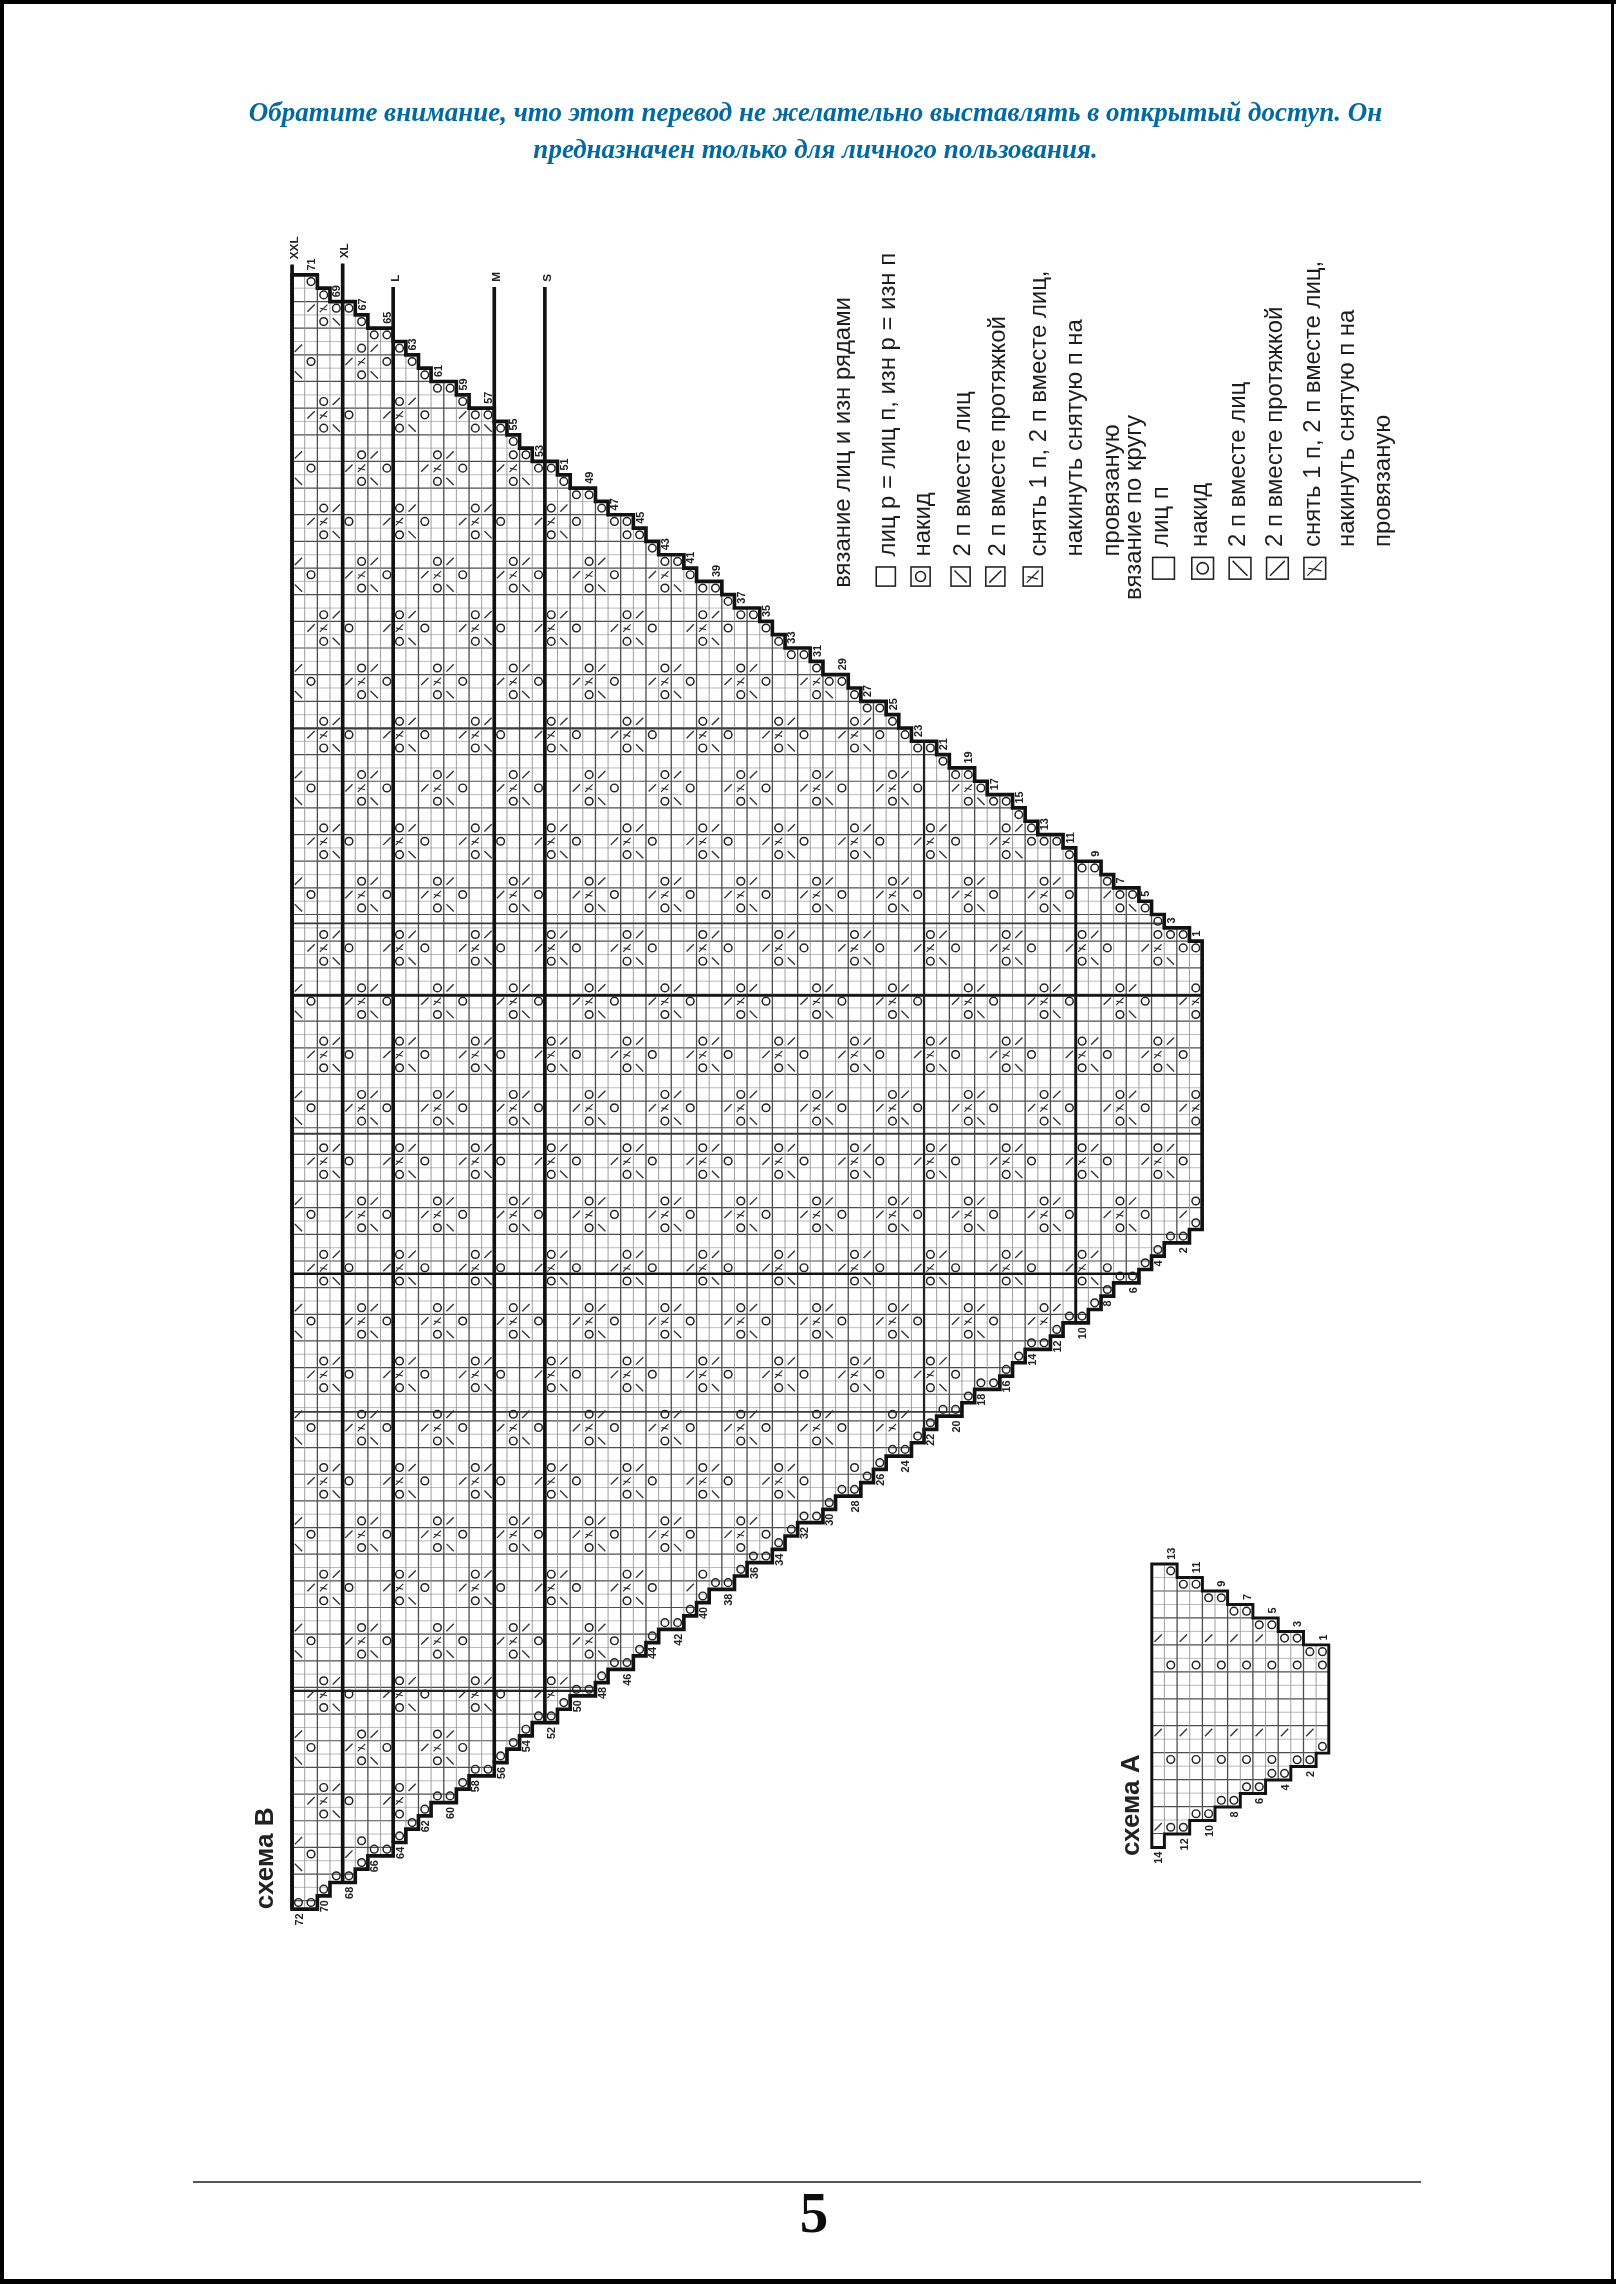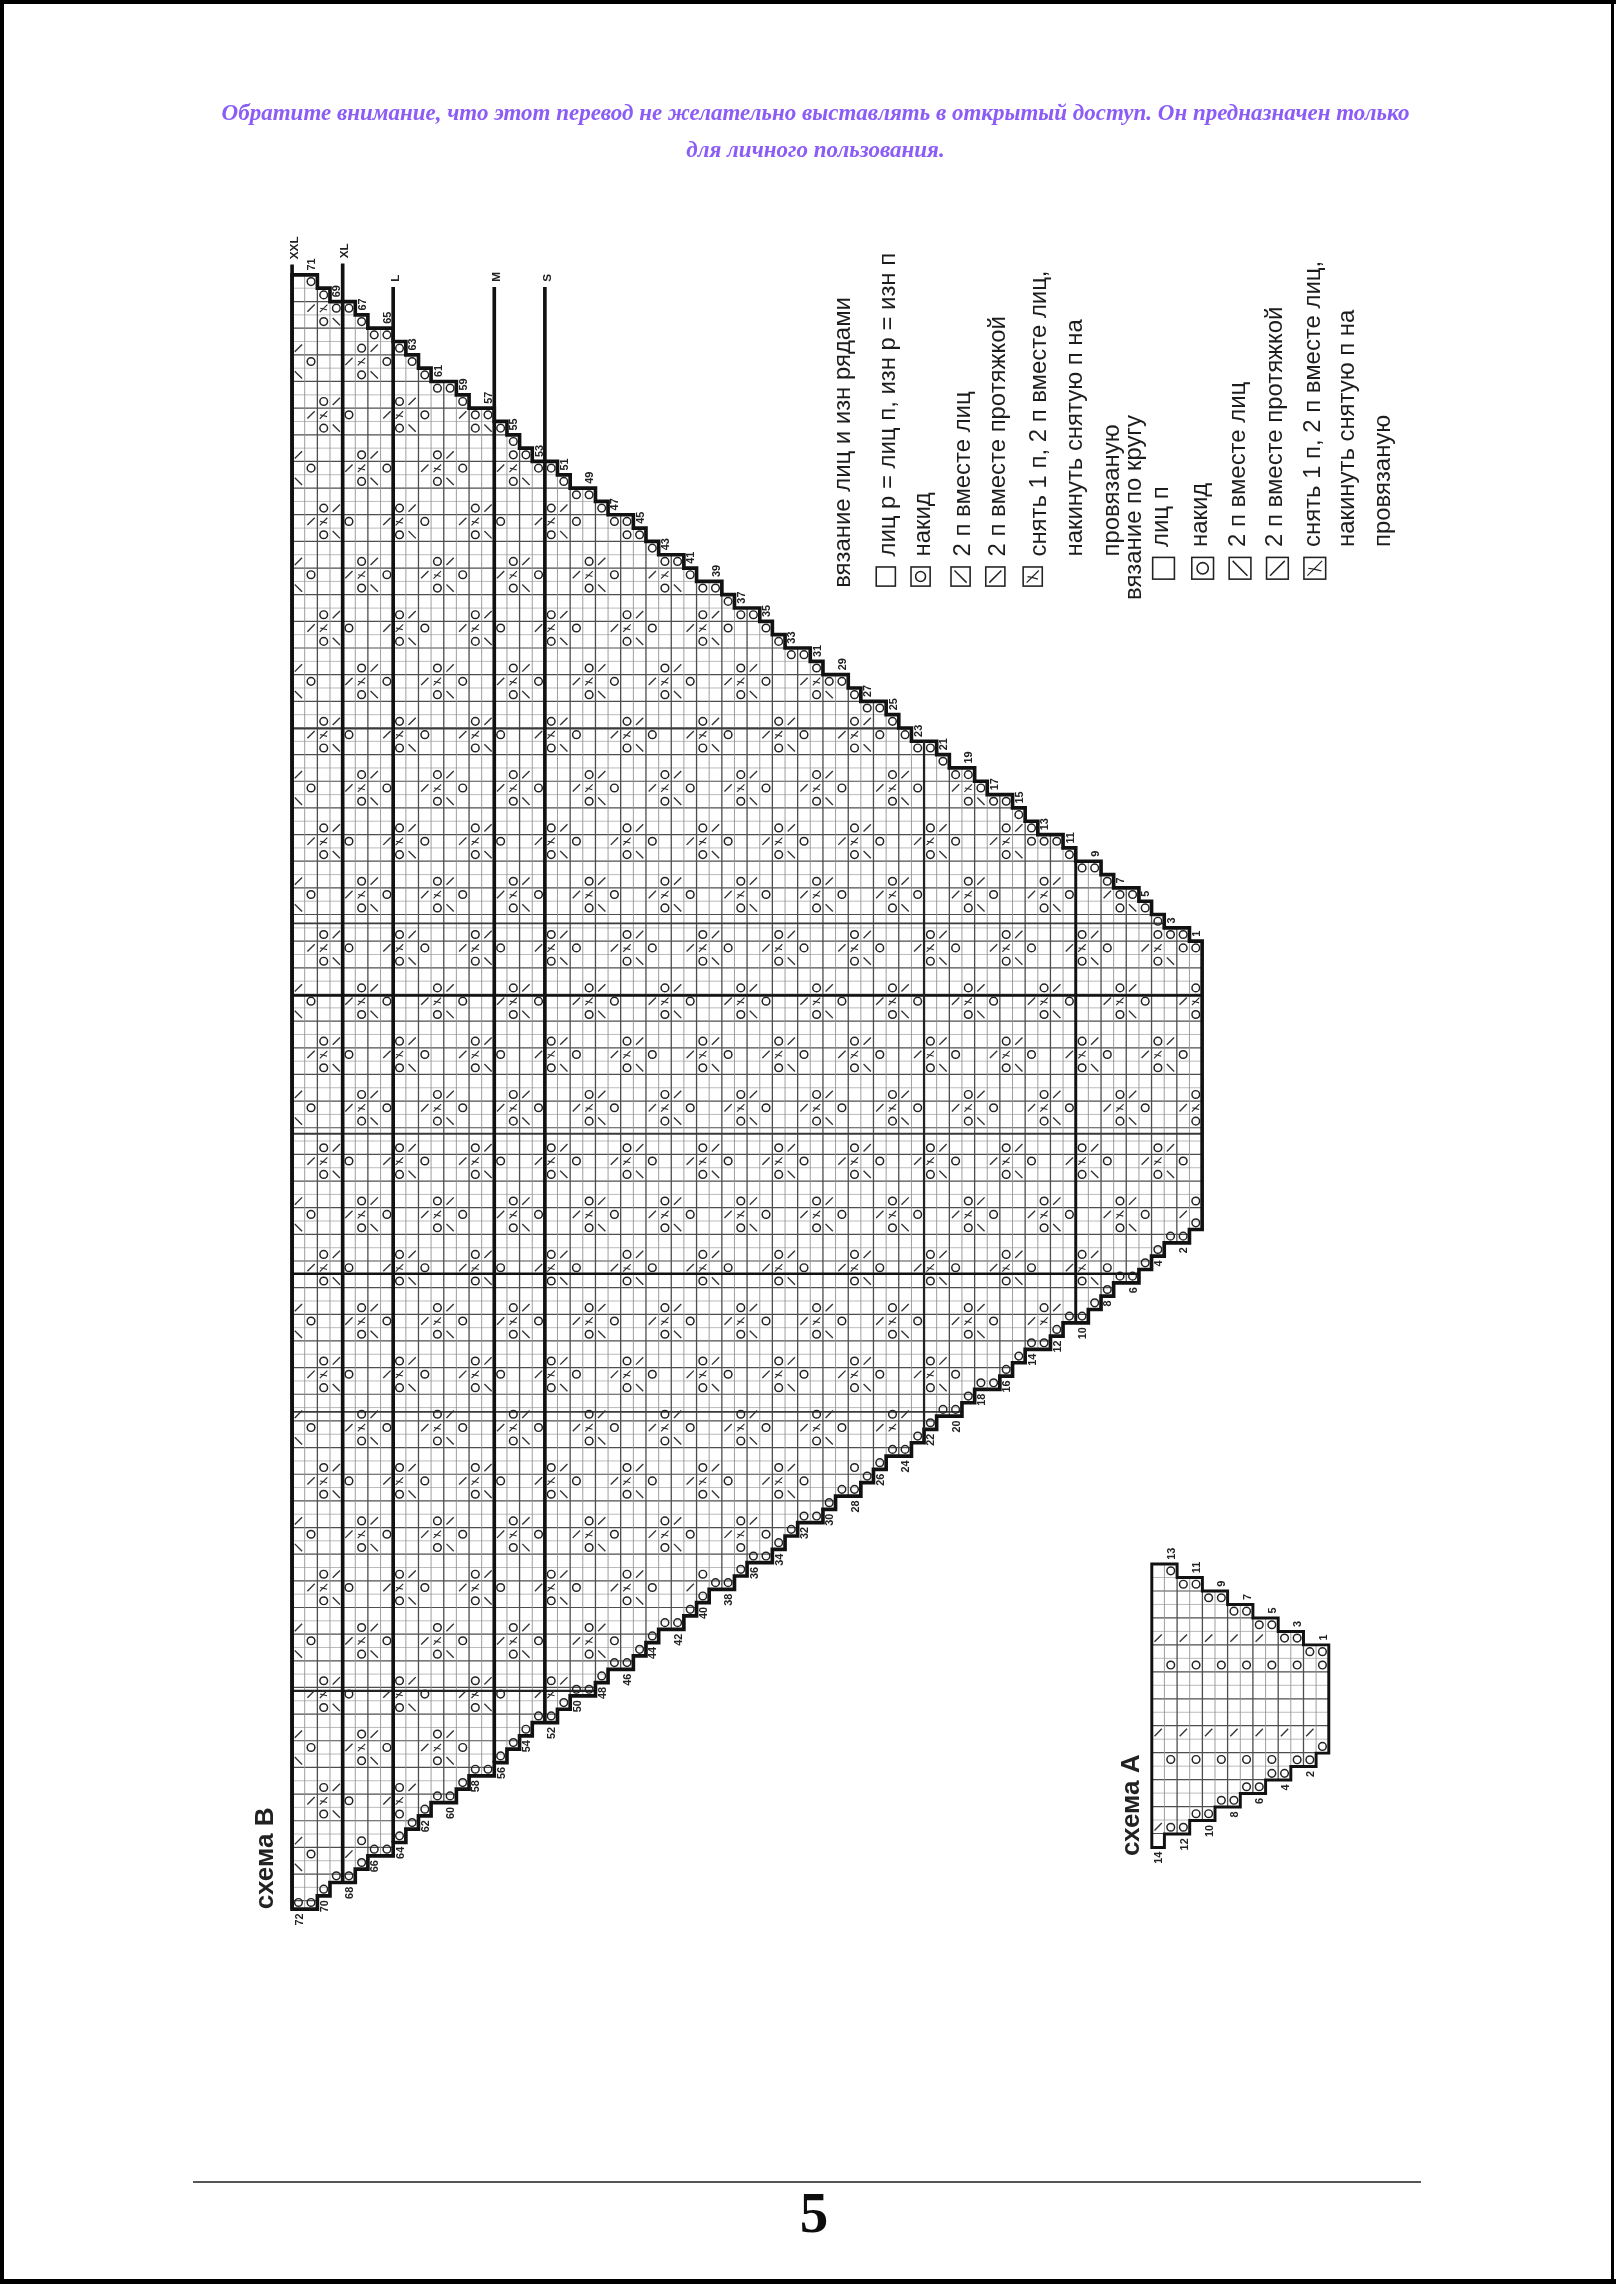--- a/index.html
+++ b/index.html
@@ -9,21 +9,21 @@
 <div class="page">
 
 <div class="b" style="left:0;top:0;width:1616px;height:3.5px"></div>
 
 <div class="b" style="left:0;top:0;width:3.5px;height:2284px"></div>
 
 <div class="b" style="left:1611px;top:0;width:2.6px;height:2284px"></div>
 
 <div class="b" style="left:0;top:2279px;width:1616px;height:5.2px"></div>
 
-<div style="position:absolute;left:207px;top:94px;width:1217px;text-align:center;font-family:'Liberation Serif',serif;font-style:italic;font-weight:bold;font-size:23px;line-height:37px;color:#8b5cf6">Обратите внимание, что этот перевод не желательно выставлять в открытый доступ. Он предназначен только для личного пользования.</div>
+<div style="position:absolute;left:207px;top:94px;width:1217px;text-align:center;font-family:'Liberation Serif',serif;font-style:italic;font-weight:bold;font-size:27px;line-height:37px;color:#0369a1">Обратите внимание, что этот перевод не желательно выставлять в открытый доступ. Он предназначен только для личного пользования.</div>
 <svg width="1616" height="2284" viewBox="0 0 1859 2627" style="position:absolute;left:0;top:0">
 <defs>
 <symbol id="so" overflow="visible">
           <circle cx="0" cy="0" r="4.4" fill="none" stroke="#222" stroke-width="1.7"></circle>
         </symbol>
 <symbol id="ss" overflow="visible">
           <path d="M-4.2 4.2 L4.2 -4.2" fill="none" stroke="#333" stroke-width="1.6"></path>
         </symbol>
 <symbol id="sb" overflow="visible">
           <path d="M-4.2 -4.2 L4.2 4.2" fill="none" stroke="#333" stroke-width="1.6"></path>

